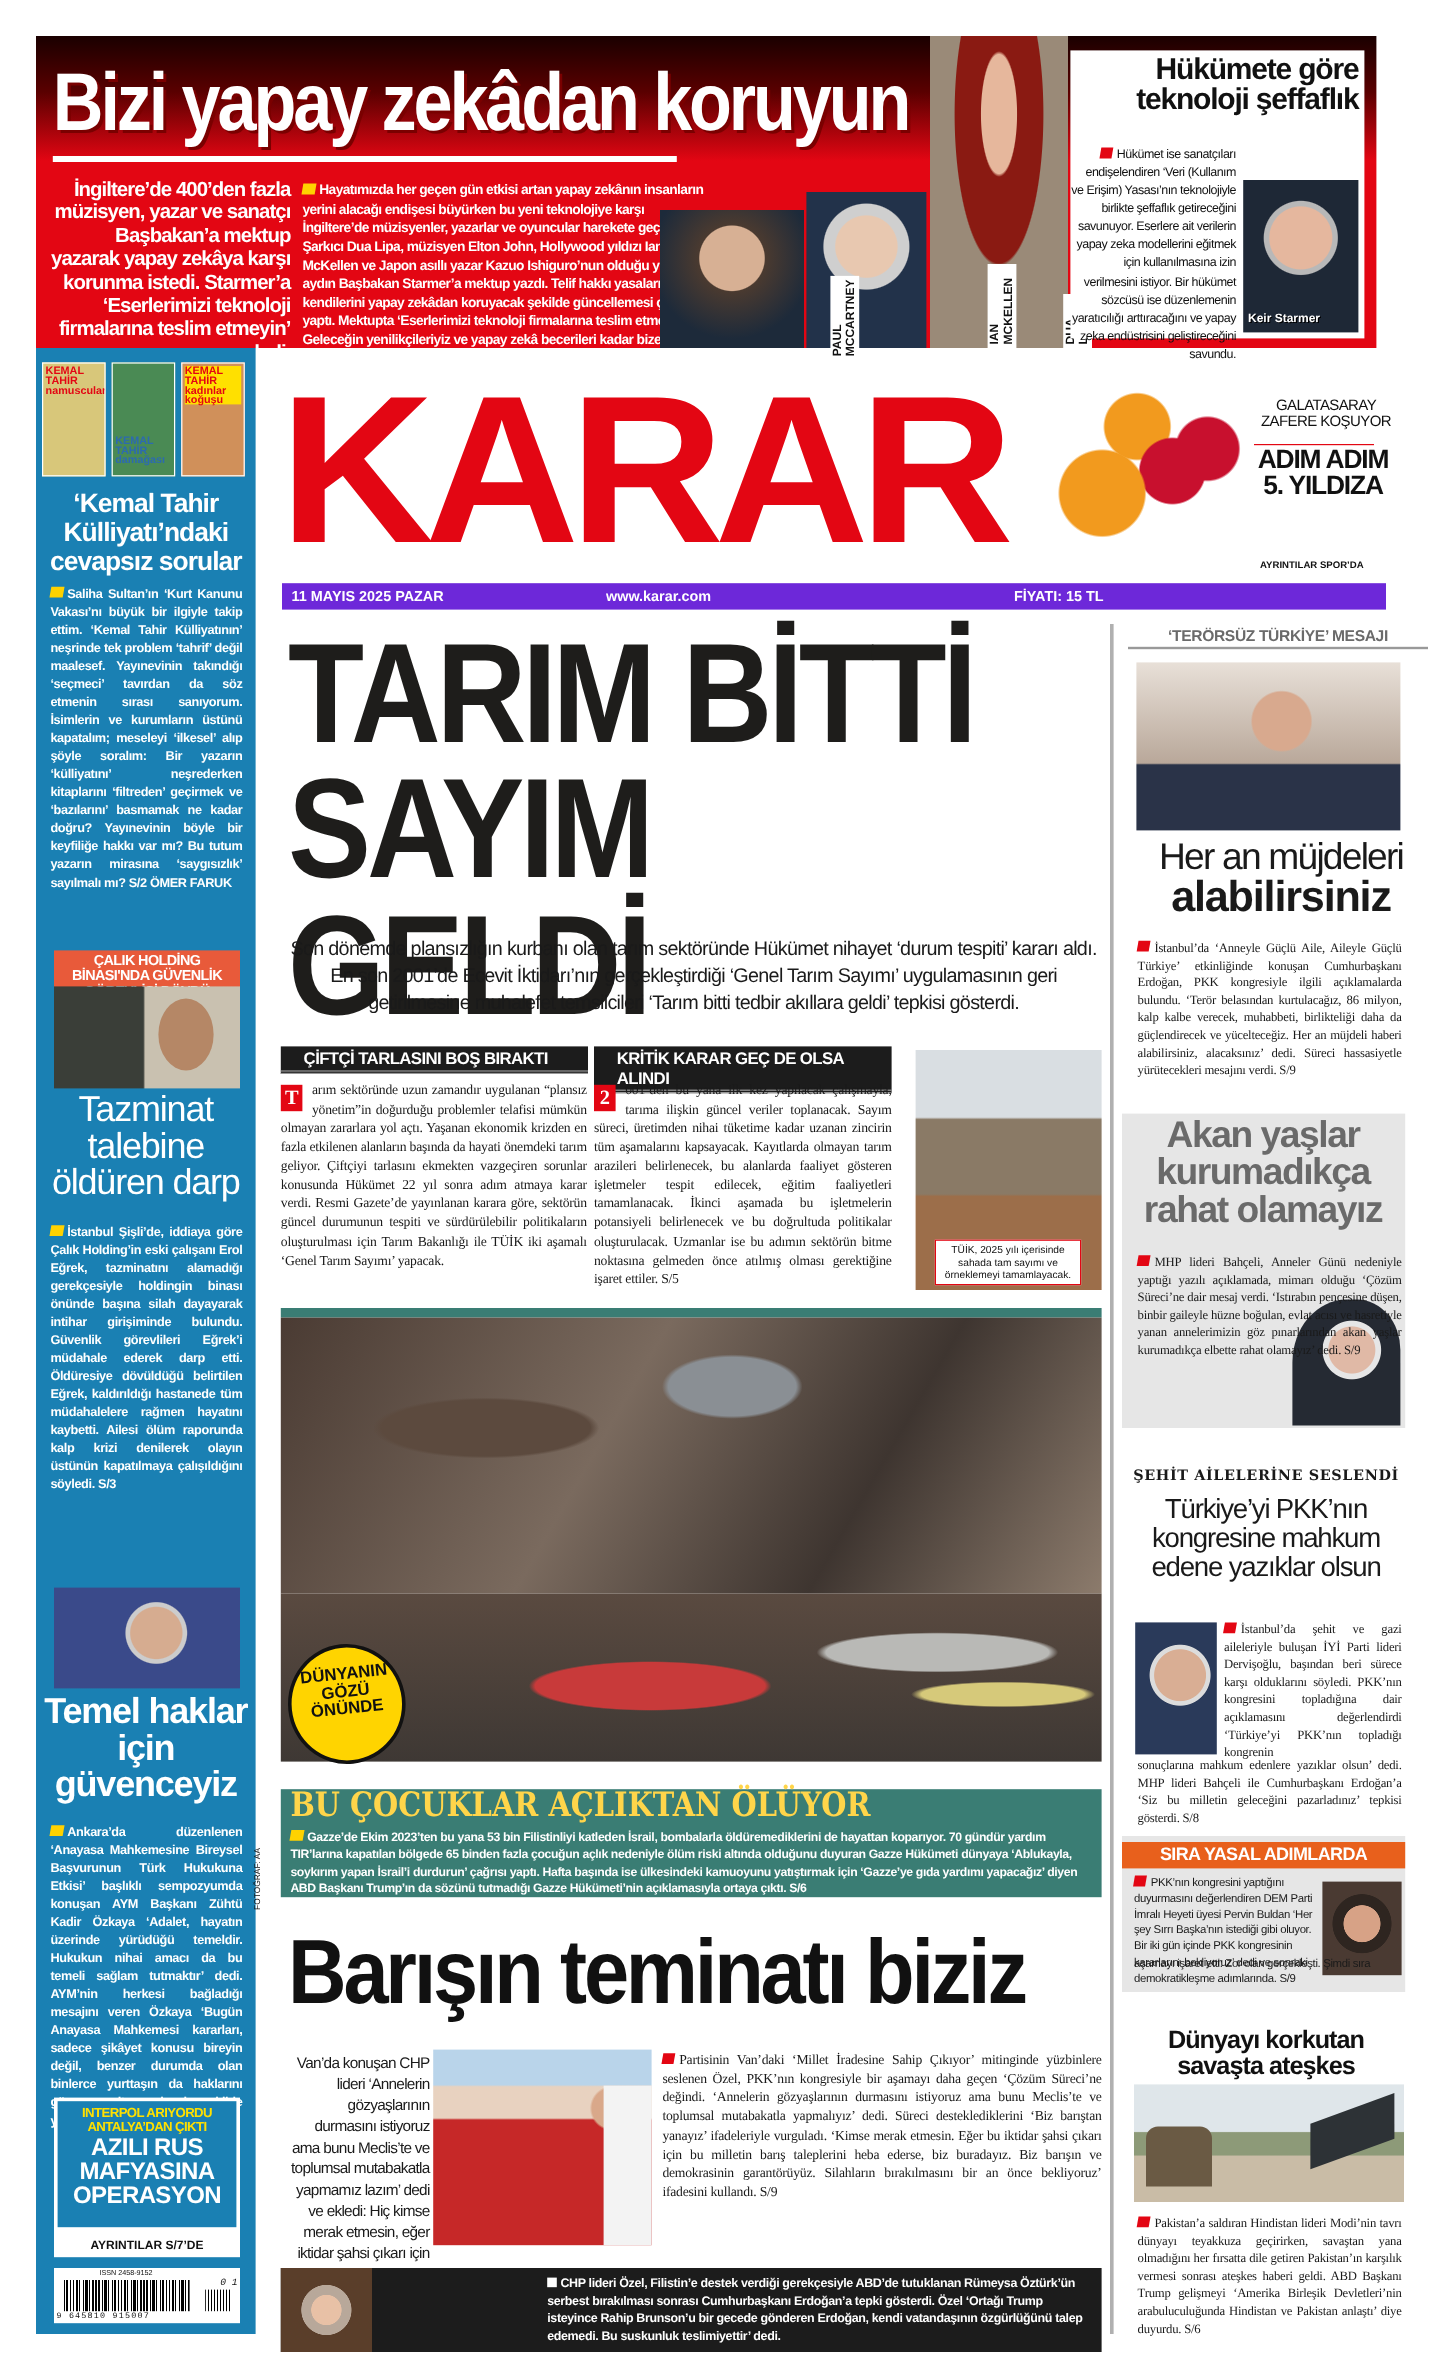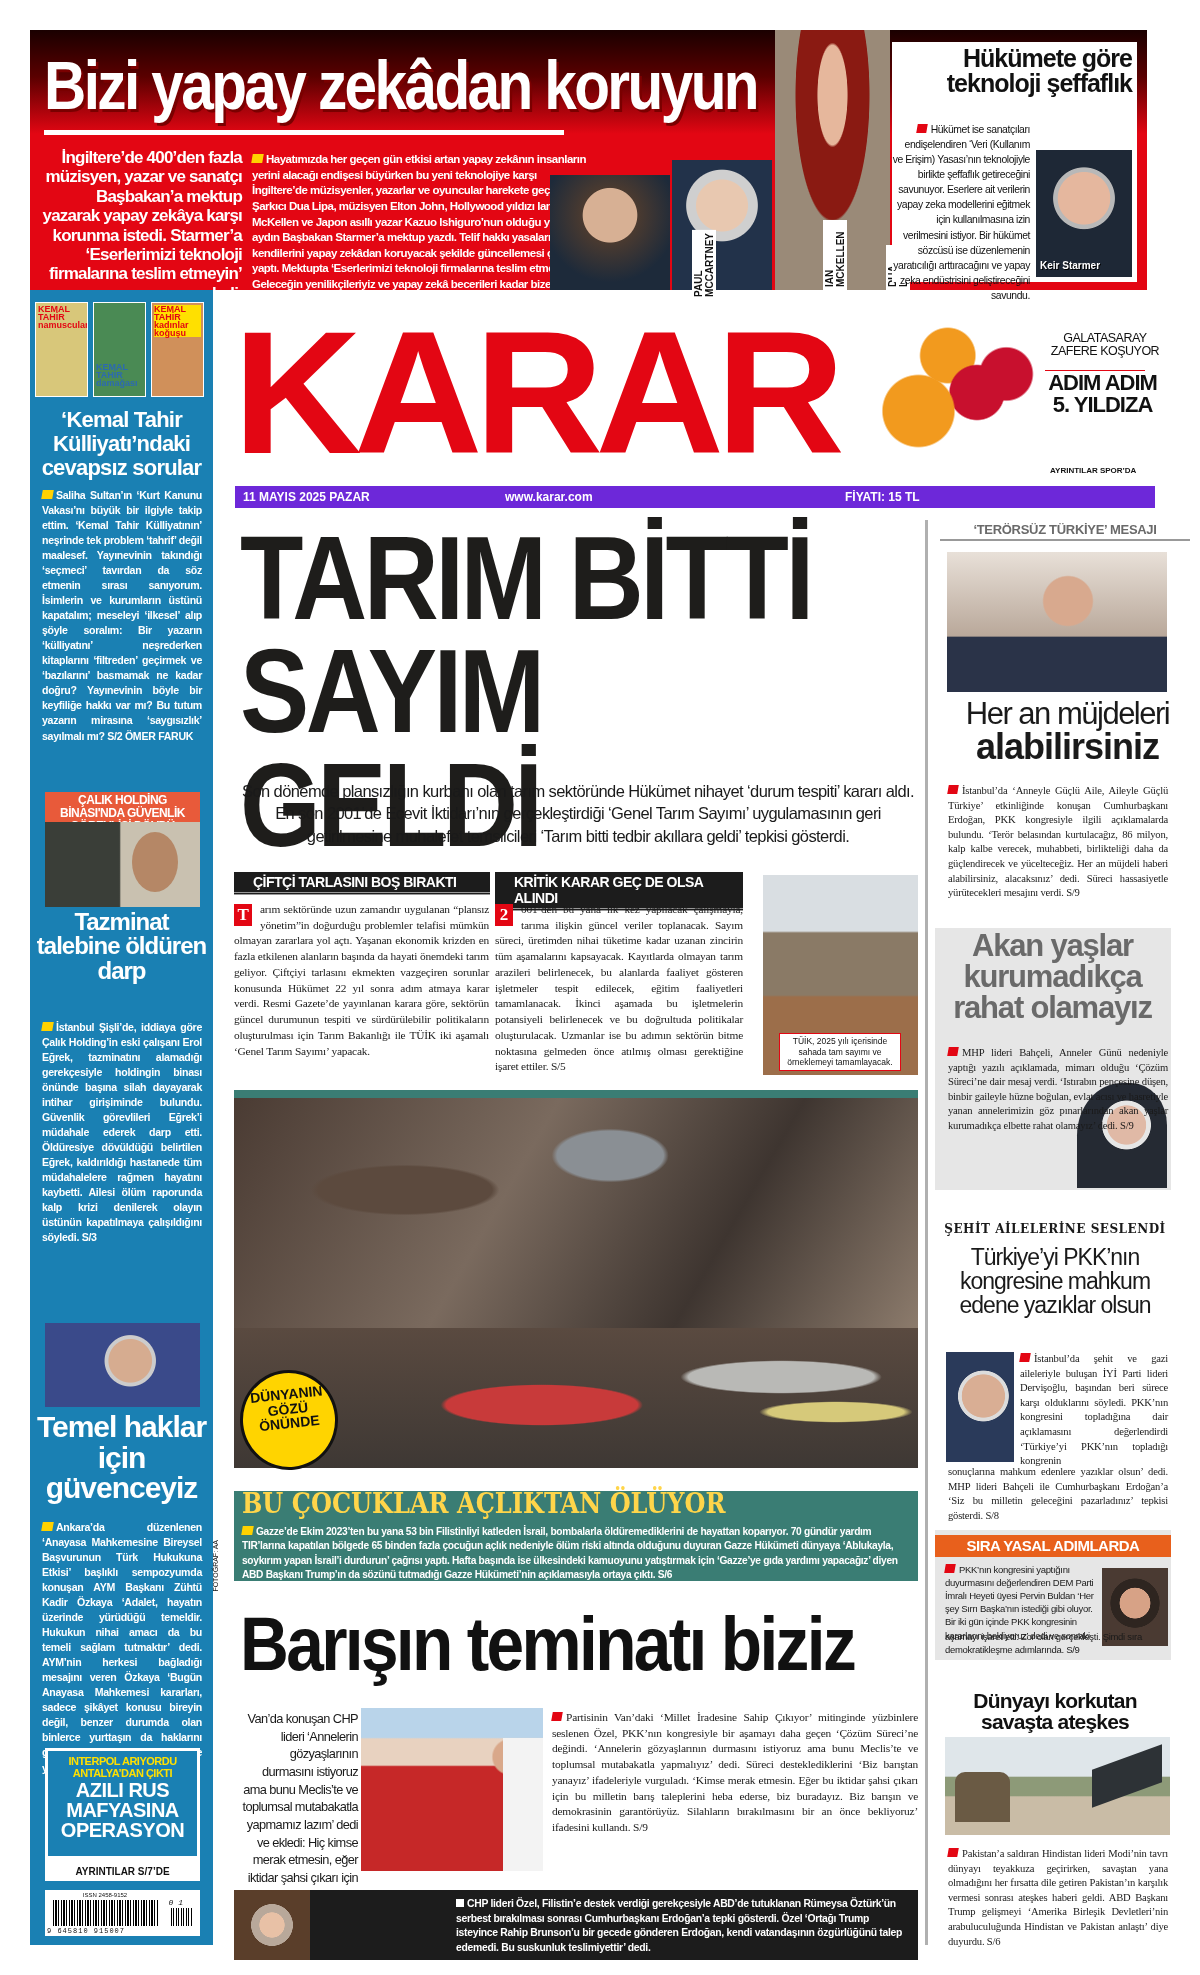--- a/index.html
+++ b/index.html
@@ -31,37 +31,37 @@
   #leftcol { left: 30px; top: 290px; width: 183px; height: 1655px; background: #1a80b3; }
   #books { left: 5px; top: 12px; width: 172px; height: 100px; }
   .book { position: absolute; top: 0; width: 53px; height: 95px; background: #e8d9a8; border: 1px solid #fff; overflow: hidden; }
   .book-t { position: absolute; top: 2px; left: 2px; right: 2px; font-size: 9px; font-weight: 900; color: #e30613; line-height: 0.9; }
   #lc-h1 { left: 5px; top: 118px; width: 173px; text-align: center; font-size: 22px; font-weight: 700; color: #fff; line-height: 1.08; letter-spacing: -0.8px; }
   #lc-p1 { left: 12px; top: 198px; width: 160px; font-size: 10.6px; font-weight: 700; color: #fff; line-height: 1.42; text-align: justify; letter-spacing: -0.3px; }
   .orange-lbl { background: #e85a3a; color: #fff; font-size: 12px; font-weight: 700; text-align: center; line-height: 1.1; padding: 2px 0; letter-spacing: -0.5px; }
   #lc-calik-lbl { left: 15px; top: 502px; width: 155px; }
   #ph-egrek { left: 15px; top: 532px; width: 155px; height: 85px; background: linear-gradient(90deg, #3a3e38 0 48%, #c9c1b0 49%); }
   #ph-egrek .face { position: absolute; right: 22px; top: 10px; width: 46px; height: 60px; border-radius: 50%; background: #b58766; }
-  #lc-h2 { left: 5px; top: 620px; width: 173px; text-align: center; font-size: 24px; font-weight: 700; color: #fff; line-height: 1.02; letter-spacing: -1px; }
+  #lc-h2 { left: 5px; top: 620px; width: 173px; text-align: center; font-size: 30px; font-weight: 400; color: #fff; line-height: 1.02; letter-spacing: -1px; }
   #lc-p2 { left: 12px; top: 730px; width: 160px; font-size: 10.6px; font-weight: 700; color: #fff; line-height: 1.42; text-align: justify; letter-spacing: -0.3px; }
   #lc-ozkaya-lbl { left: 15px; top: 1003px; width: 155px; margin-top: 48px; }
   #ph-ozkaya { left: 15px; top: 1033px; width: 155px; height: 84px; background: radial-gradient(circle at 55% 45%, #d6ac90 0 22%, #cccccc 23% 26%, #3a4a8a 27%); }
   #lc-h3 { left: 5px; top: 1122px; width: 173px; text-align: center; font-size: 30px; font-weight: 700; color: #fff; line-height: 1.02; letter-spacing: -1px; }
   #lc-p3 { left: 12px; top: 1230px; width: 160px; font-size: 10.6px; font-weight: 700; color: #fff; line-height: 1.42; text-align: justify; letter-spacing: -0.3px; }
   #interpol { left: 15px; top: 1458px; width: 155px; height: 133px; background: #fff; padding: 3px; }
   #interpol-inner { position: absolute; left: 3px; top: 3px; width: 149px; height: 105px; background: #1a80b3; text-align: center; }
   #interpol-kicker { font-size: 11px; font-weight: 700; color: #ffe000; line-height: 1.12; padding-top: 4px; letter-spacing: -0.5px; }
   #interpol-h { font-size: 20px; font-weight: 900; color: #fff; line-height: 1.0; letter-spacing: -0.5px; }
   #interpol-foot { position: absolute; left: 0; bottom: 4px; width: 155px; text-align: center; font-size: 10px; font-weight: 700; color: #111; }
   #barcode { left: 15px; top: 1600px; width: 155px; height: 46px; background: #fff; }
   #issn { position: absolute; top: 2px; left: 0; width: 120px; text-align: center; font-size: 6px; color: #111; }
   .bars { position: absolute; left: 8px; top: 10px; width: 105px; height: 26px; background: repeating-linear-gradient(90deg, #000 0 1px, #fff 1px 2px, #000 2px 4px, #fff 4px 5px, #000 5px 6px, #fff 6px 8px); }
   .bars2 { position: absolute; left: 126px; top: 18px; width: 22px; height: 18px; background: repeating-linear-gradient(90deg, #000 0 1px, #fff 1px 2px, #000 2px 3px, #fff 3px 5px); }
   #bc-num { position: absolute; left: 2px; bottom: 1px; font-size: 7px; font-family: "Liberation Mono", monospace; color: #111; letter-spacing: 1px; }
-  #bc-issue { position: absolute; right: 17px; top: 8px; font-size: 8px; font-family: "Liberation Mono", monospace; color: #111; font-style: italic; }
+  #bc-issue { position: absolute; right: 2px; top: 8px; font-size: 8px; font-family: "Liberation Mono", monospace; color: #111; font-style: italic; }
 
   
   #masthead { left: 233px; top: 305px; font-size: 175px; font-weight: 900; color: #e30613; letter-spacing: -8px; line-height: 1; transform: scaleX(1.02); transform-origin: left; }
   #ph-gs { left: 860px; top: 300px; width: 195px; height: 185px; background: radial-gradient(circle at 30% 60%, #f29a1e 0 20%, transparent 21%), radial-gradient(circle at 60% 50%, #c8102e 0 18%, transparent 19%), radial-gradient(circle at 45% 30%, #f29a1e 0 16%, transparent 17%), radial-gradient(circle at 75% 40%, #c8102e 0 14%, transparent 15%); }
   #gs-kicker { left: 1045px; top: 332px; width: 120px; text-align: center; font-size: 12.5px; color: #111; line-height: 1.05; letter-spacing: -0.5px; }
   #gs-line { left: 1045px; top: 370px; width: 100px; height: 1px; background: #e30613; }
   #gs-head { left: 1045px; top: 372px; width: 115px; text-align: center; font-size: 22px; font-weight: 900; color: #111; line-height: 1.0; letter-spacing: -1px; }
   #gs-foot { left: 1050px; top: 466px; font-size: 8px; font-weight: 700; color: #111; }
 
   #dateline { left: 235px; top: 486px; width: 920px; height: 22px; background: #6d28d9; color: #fff; font-size: 12px; font-weight: 700; padding-left: 16px; }

